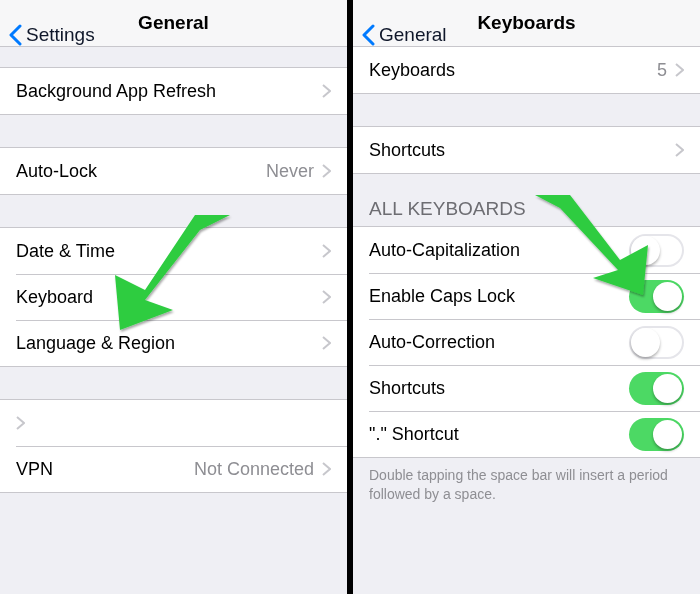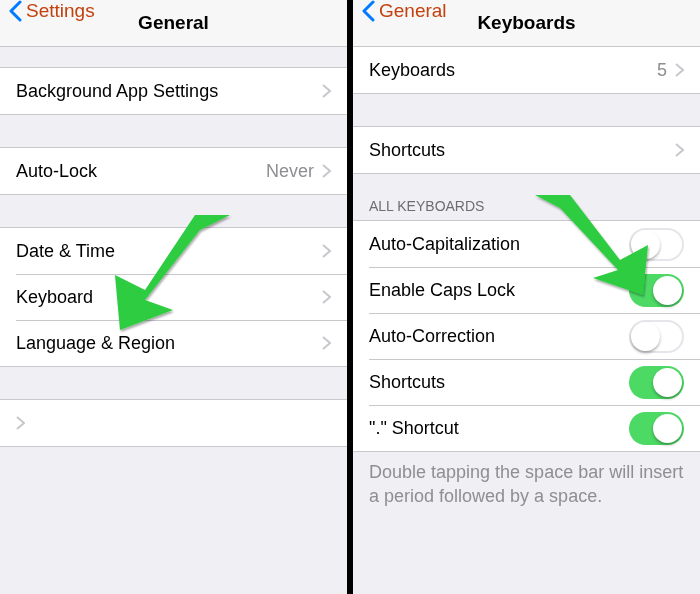--- a/index.html
+++ b/index.html
@@ -2,35 +2,35 @@
 <html><head>
 <meta charset="utf-8">
 <style>
   html,body{margin:0;padding:0;font-family:-apple-system,"Helvetica Neue",Helvetica,Arial,sans-serif;background:#efeff4;}
   .stage{position:relative;width:700px;height:594px;background:#000;}
   .phone{position:absolute;top:0;width:347px;height:594px;background:#efeff4;overflow:hidden;}
   .phone.left{left:0;}
   .phone.right{left:353px;width:347px;}
   
   .nav{height:46px;background:#f7f7f8;border-bottom:1px solid #c8c7cc;position:relative;}
-  .nav .back{position:absolute;left:8px;top:0;height:46px;display:flex;align-items:flex-start;color:#c2410c;font-size:19px;}
+  .nav .back{position:absolute;left:8px;top:0;height:46px;display:flex;align-items:flex-end;color:#0f172a;font-size:19px;}
   .nav .back svg{width:14px;height:22px;margin-right:4px;}
   .nav .title{width:100%;text-align:center;line-height:46px;font-size:19px;font-weight:600;color:#000;}
   
   .group-spacer{height:32px;}
   .group-spacer.tight{height:20px;}
   .group{background:#fff;border-top:1px solid #c8c7cc;border-bottom:1px solid #c8c7cc;}
   .cell{position:relative;display:flex;align-items:center;height:46px;padding:0 16px;}
   .cell + .cell::before{content:"";position:absolute;left:16px;right:0;top:0;height:1px;background:#c8c7cc;}
   .cell .label{flex:1;font-size:18px;color:#000;}
   .cell .value{font-size:18px;color:#8e8e93;margin-right:8px;}
   .cell .chev{color:#c7c7cc;}
   .cell .chev svg{width:9px;height:14px;display:block;}
-  .section-header{padding:4px 16px 6px;font-size:14px;color:#6d6d72;}
-  .footer{padding:8px 16px;font-size:18px;color:#8e8e93;line-height:1.35;}
+  .section-header{padding:4px 16px 6px;font-size:19px;color:#6d6d72;}
+  .footer{padding:8px 16px;font-size:14px;color:#8e8e93;line-height:1.35;}
   
   .toggle{width:55px;height:33px;border-radius:33px;position:relative;flex:0 0 auto;}
   .toggle.off{background:#fff;border:2px solid #e5e5ea;box-sizing:border-box;}
   .toggle.on{background:#4cd964;}
   .toggle .knob{position:absolute;width:29px;height:29px;border-radius:50%;background:#fff;box-shadow:0 2px 3px rgba(0,0,0,0.3);top:0;}
   .toggle.off .knob{left:0;top:0;}
   .toggle.on .knob{right:2px;top:2px;}
   
   .arrow{position:absolute;pointer-events:none;}
 </style>
@@ -46,21 +46,21 @@
             <polyline points="12,2 3,11 12,20" fill="none" stroke="#007aff" stroke-width="3" stroke-linecap="round" stroke-linejoin="round"></polyline>
           </svg>
         <span>Settings</span>
       </div>
       <div class="title">General</div>
     </div>
 
     <div class="group-spacer tight"></div>
     <div class="group">
       <div class="cell">
-        <span class="label">Background App Settings</span>
+        <span class="label">Background App Refresh</span>
         <span class="chev">
             <svg viewBox="0 0 9 14">
               <polyline points="1,1 8,7 1,13" fill="none" stroke="#c7c7cc" stroke-width="2"></polyline>
             </svg>
           </span>
       </div>
     </div>
 
     <div class="group-spacer"></div>
     <div class="group">
@@ -99,20 +99,29 @@
             <svg viewBox="0 0 9 14">
               <polyline points="1,1 8,7 1,13" fill="none" stroke="#c7c7cc" stroke-width="2"></polyline>
             </svg>
           </span>
       </div>
     </div>
 
     <div class="group-spacer"></div>
     <div class="group">
       <div class="cell">
+        <span class="chev">
+            <svg viewBox="0 0 9 14">
+              <polyline points="1,1 8,7 1,13" fill="none" stroke="#c7c7cc" stroke-width="2"></polyline>
+            </svg>
+          </span>
+      </div>
+      <div class="cell">
+        <span class="label">VPN</span>
+        <span class="value">Not Connected</span>
         <span class="chev">
             <svg viewBox="0 0 9 14">
               <polyline points="1,1 8,7 1,13" fill="none" stroke="#c7c7cc" stroke-width="2"></polyline>
             </svg>
           </span>
       </div>
     </div>
   </div>
 
   <div class="phone right">

